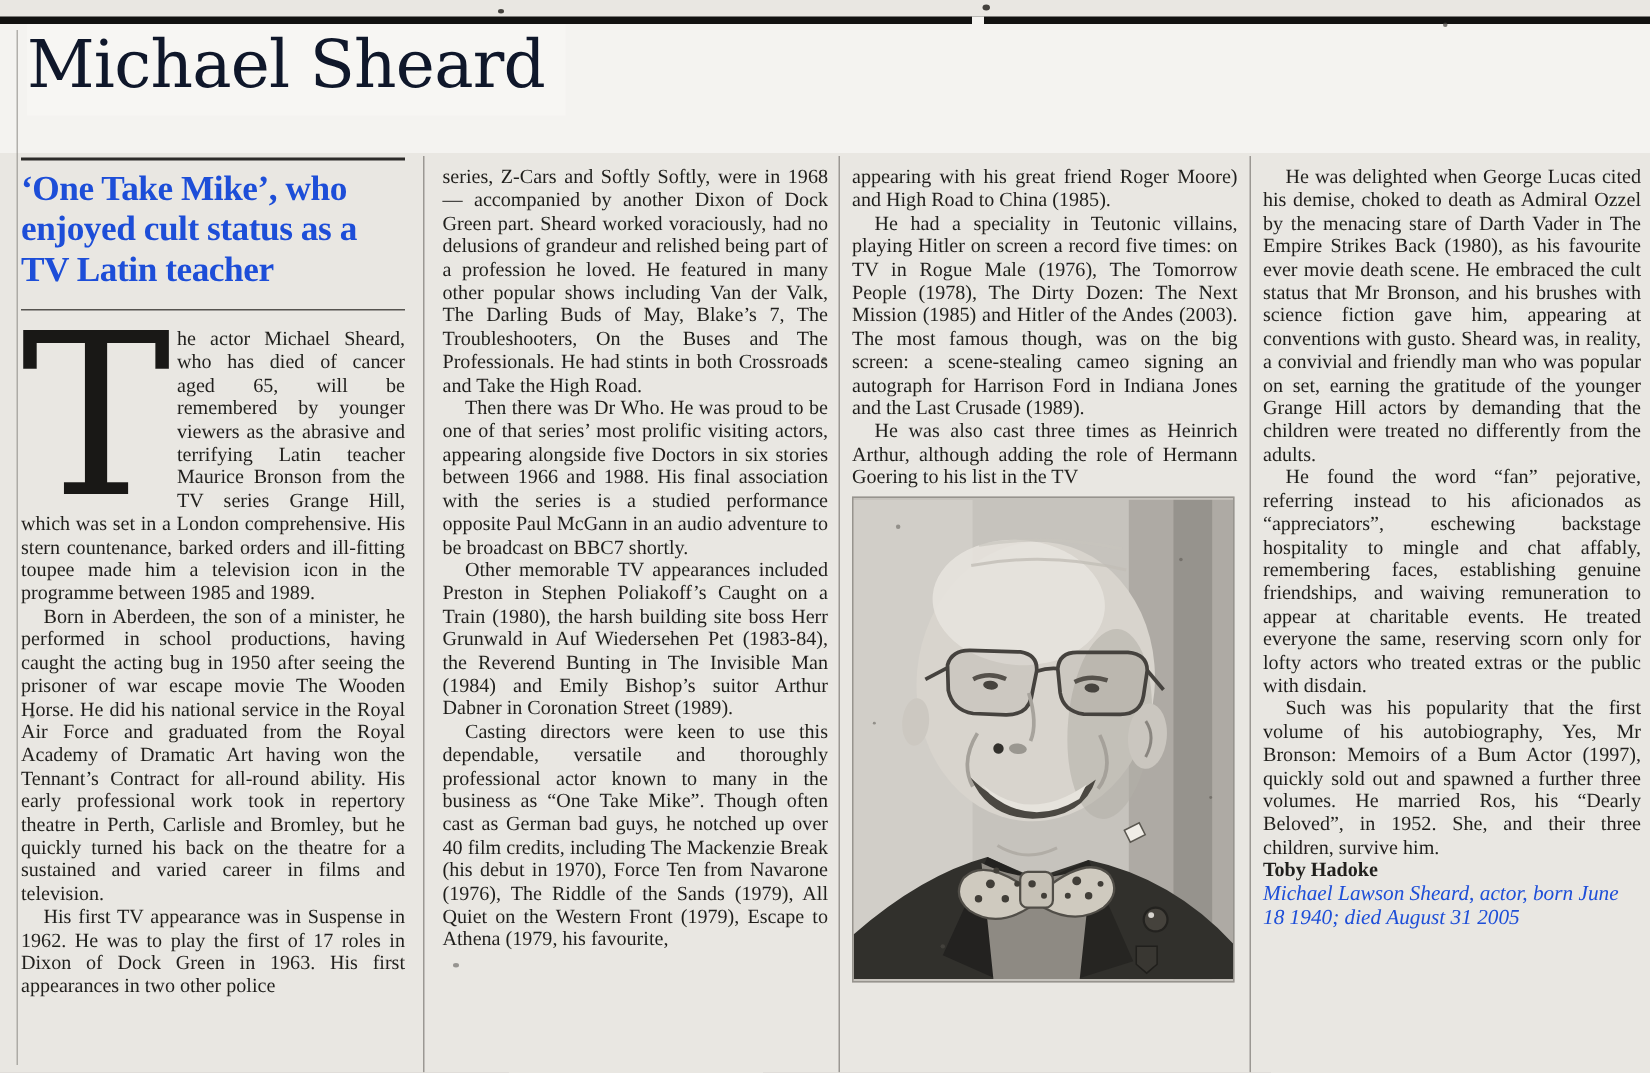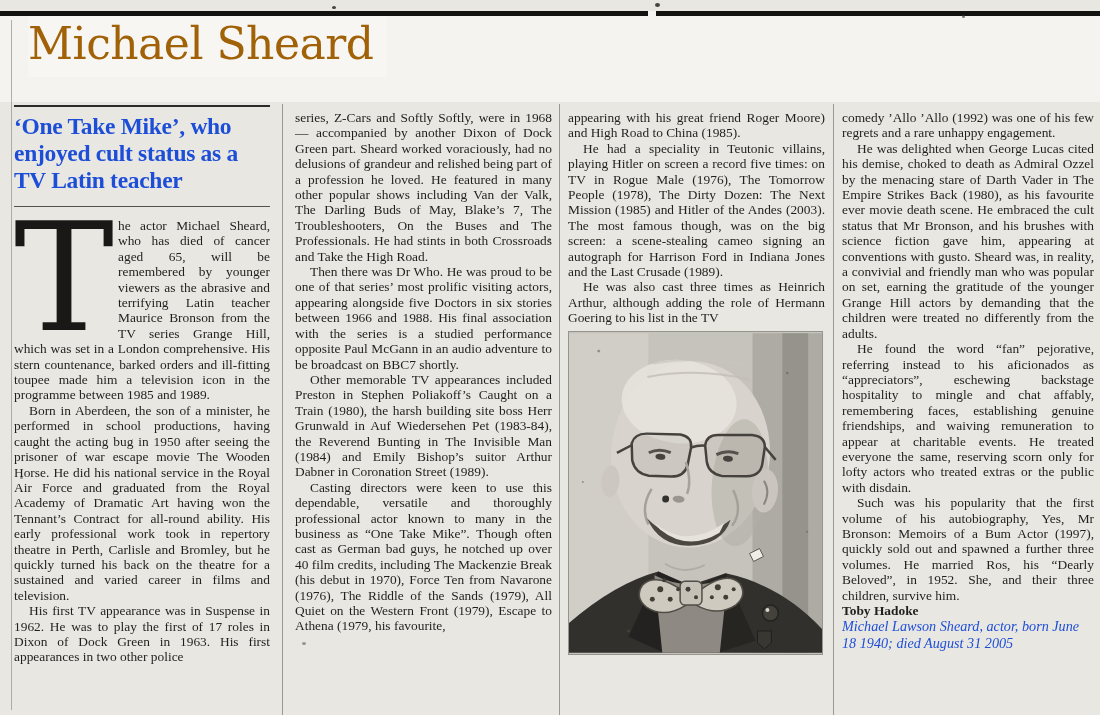--- a/index.html
+++ b/index.html
@@ -5,23 +5,23 @@
   html,body{margin:0;padding:0;background:#d8d6d2;}
   .page{
     position:relative;width:1100px;height:715px;overflow:hidden;
     background:#e9e7e2;color:#1c1b19;
     font-family:"Liberation Serif",serif;
   }
   .topband{position:absolute;top:16px;left:0;width:1100px;height:86px;background:#f4f3f0;}
   .top-rule{position:absolute;top:11px;left:0;width:1100px;height:5px;background:#121211;}
   .notch{position:absolute;left:648px;top:11px;width:8px;height:5px;background:#f4f3f0;}
   .headline{
-    position:absolute;top:16px;left:28px;margin:0;
+    position:absolute;top:16px;left:18px;margin:0;
     font-family:"DejaVu Serif",serif;font-weight:normal;
-    font-size:44px;letter-spacing:-0.5px;color:#a16207;
+    font-size:44px;letter-spacing:-0.5px;color:#0f172a;
     background:#f7f6f3;padding:2px 14px 8px 0;white-space:nowrap;
   }
   .left-rule{position:absolute;left:11px;top:20px;width:1px;height:690px;background:#8d8a85;opacity:.65;}
   .col-rule{position:absolute;top:104px;width:1px;height:611px;background:#9b9893;}
   .rule-a{left:282px}.rule-b{left:559px}.rule-c{left:833px}
 
   .col{position:absolute;top:110px;width:257px;font-size:13.4px;line-height:15.4px;
        text-align:justify;color:#201f1c;}
   .col p{margin:0;}
   p.indent{text-indent:15px;}
@@ -170,21 +170,20 @@
             <circle cx="220" cy="40" r="1.2"></circle>
           <circle cx="60" cy="300" r="1.5"></circle>
             <circle cx="240" cy="200" r="1"></circle>
             <circle cx="14" cy="150" r="1"></circle>
         </g>
       </svg>
     </div>
   </div>
 
   <div class="col col4">
-    <p>comedy ’Allo ’Allo (1992) was one of his few regrets and a rare unhappy engagement.</p>
     <p class="indent">He was delighted when George Lucas cited his demise, choked to death as Admiral Ozzel by the menacing stare of Darth Vader in The Empire Strikes Back (1980), as his favourite ever movie death scene. He embraced the cult status that Mr Bronson, and his brushes with science fiction gave him, appearing at conventions with gusto. Sheard was, in reality, a convivial and friendly man who was popular on set, earning the gratitude of the younger Grange Hill actors by demanding that the children were treated no differently from the adults.</p>
     <p class="indent">He found the word “fan” pejorative, referring instead to his aficionados as “appreciators”, eschewing backstage hospitality to mingle and chat affably, remembering faces, establishing genuine friendships, and waiving remuneration to appear at charitable events. He treated everyone the same, reserving scorn only for lofty actors who treated extras or the public with disdain.</p>
     <p class="indent">Such was his popularity that the first volume of his autobiography, Yes, Mr Bronson: Memoirs of a Bum Actor (1997), quickly sold out and spawned a further three volumes. He married Ros, his “Dearly Beloved”, in 1952. She, and their three children, survive him.</p>
     <p class="byline">Toby Hadoke</p>
     <p class="footer">Michael Lawson Sheard, actor, born June 18 1940; died August 31 2005</p>
   </div>
 
 </div>
 
 </body></html>

